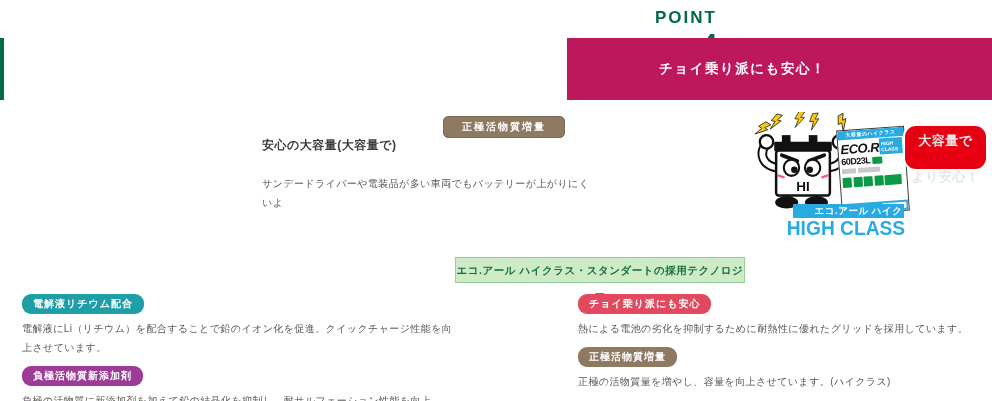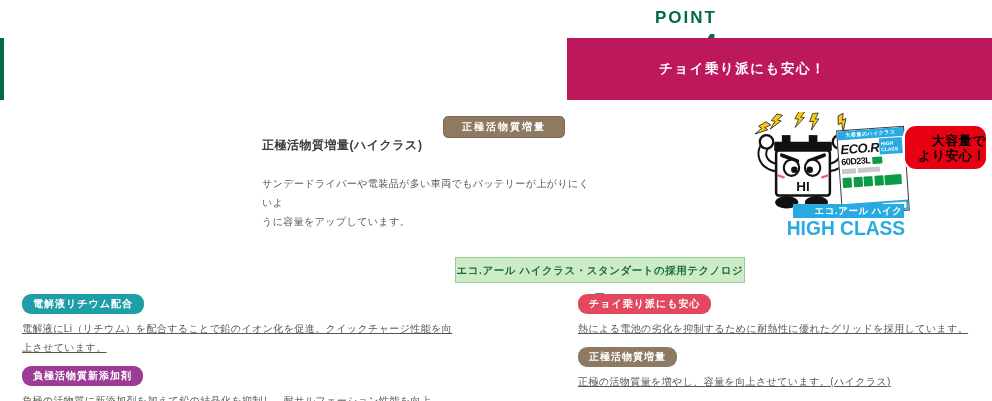--- a/index.html
+++ b/index.html
@@ -44,40 +44,40 @@
   .box-codes { display:flex; gap:2px; padding:2px 2px; }
   .box-code { height:5px; background:#c9c9c9; } .box-code.a{width:14px;} .box-code.b{width:22px;}
   .box-icons { display:flex; gap:1.5px; padding:2px 2px 0 2px; }
   .box-icon { width:9px; height:10px; background:#0B9B46; border-radius:1px; }
   .box-icon.wide { width:17px; background:#0B9B46; }
   .box-strip-bottom { position:absolute; bottom:0; left:0; right:0; height:10px; background:#29ABE2; }
   .box-strip-bottom .mini { position:absolute; right:2px; top:2px; width:24px; height:6px; background:#fff; border-radius:1px; }
   .callout { position:absolute; left:150px; top:14px; width:81px; height:43px; background:#E60012;
              border-radius:11px; box-shadow:0 0 0 2px #fff; display:flex; flex-direction:column;
              justify-content:center; }
-  .callout-line { color:#000000; font-weight:bold; font-size:13px; text-align:right; line-height:15px; letter-spacing:0.5px; }
+  .callout-line { color:#e5e5e5; font-weight:bold; font-size:13px; text-align:center; line-height:15px; letter-spacing:0.5px;margin-top:21px; }
   .ribbon { position:absolute; left:38px; top:92px; width:111px; height:14px; background:#29ABE2;
             color:#fff; font-size:9.5px; font-weight:bold; text-align:center; line-height:14px; letter-spacing:0.5px;padding-left:20px; }
   .class-name { position:absolute; left:30px; top:105px; width:127px; text-align:center;
                 color:#29ABE2; font-size:20px; font-weight:bold; letter-spacing:0px;
                 transform:scaleX(0.96); transform-origin:left; }
 
   
   .tech-title { position:absolute; left:455px; top:257px; width:290px; height:26px;
                 background:#CDEBC6; border:1px solid #95CF95; color:#156C3E;
                 font-size:10.5px; font-weight:bold; letter-spacing:0.5px;
                 text-align:center; line-height:24px; }
   .tech-col { position:absolute; top:293px; width:440px; }
   .tech-col.left { left:22px; }
   .tech-col.right { left:578px; }
   .tech-badge { display:inline-block; padding:0 11px; height:20px; border-radius:9px;
                 color:#fff; font-size:10px; font-weight:bold; letter-spacing:1px; line-height:19px; }
   .c-teal { background:#1E9FA8; } .c-purple { background:#9C3C97; }
   .c-red { background:#E2485E; } .c-brown { background:#8E7961; }
-  .tech-line { color:#595757; font-size:10px; letter-spacing:0.4px; line-height:19px;text-decoration:underline; }
+  .tech-line { color:#595757; font-size:10px; letter-spacing:0.4px; line-height:19px; }
   .tech-line.gap { margin-top:5px; }
   .tech-badge.second { margin-top:9px; }
 
   svg text { font-family:"Liberation Sans","DejaVu Sans",sans-serif; }
 </style>
 </head>
 <body>
 
 <div class="page">
 
@@ -96,23 +96,22 @@
       </svg>
     </span>
   </div>
 
   <div class="banner">
     <div class="banner-title">チョイ乗り派にも安心！</div>
   </div>
 
   <div class="feature-badge">正極活物質増量</div>
   <div class="feature-text">
-    <div class="feature-heading">正極活物質増量(ハイクラス)</div>
+    <div class="feature-heading">安心の大容量(大容量で)</div>
     <div class="feature-line first">サンデードライバーや電装品が多い車両でもバッテリーが上がりにくいよ</div>
-    <div class="feature-line">うに容量をアップしています。</div>
   </div>
 
   <div class="illustration">
 
     <div class="product-box">
       <div class="box-strip-top">大容量のハイクラス</div>
       <div class="box-brand-row">
         <span class="box-brand">ECO.R</span>
         <span class="box-class-tag">HIGH CLASS</span>
       </div>

